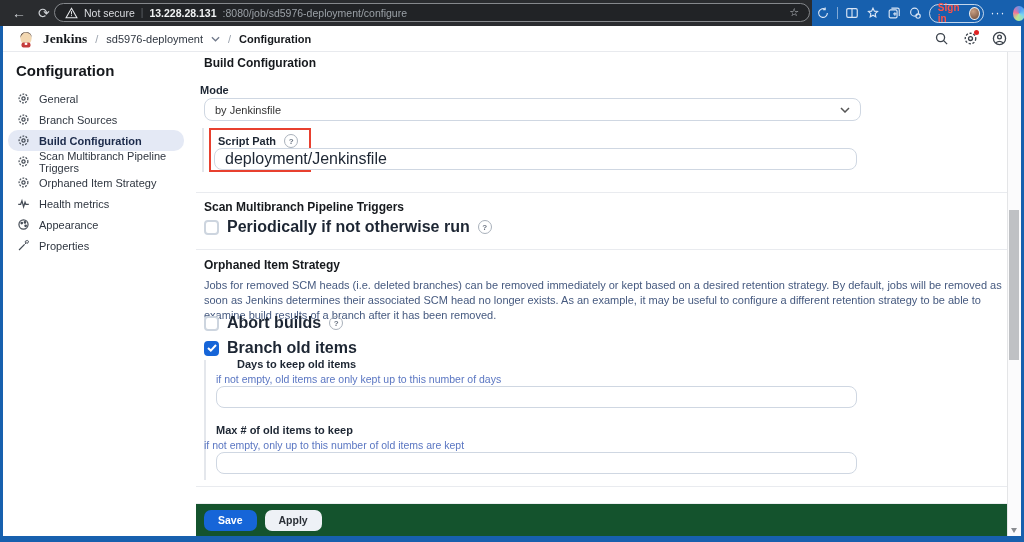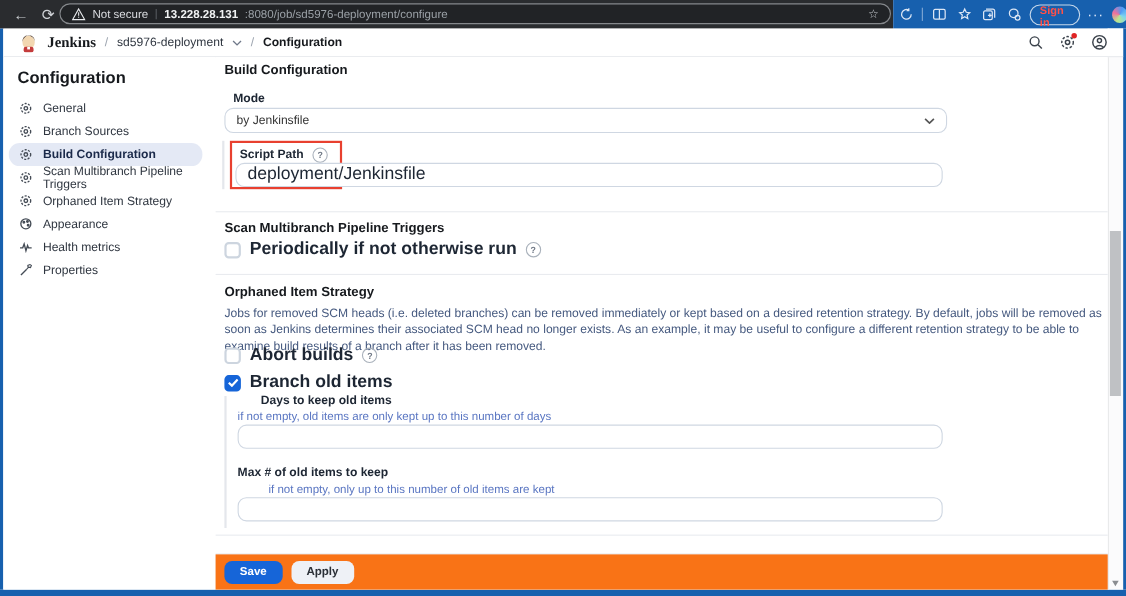--- a/index.html
+++ b/index.html
@@ -19,21 +19,21 @@
   .omni-sec{color:#dadce0;font-size:10.5px;white-space:nowrap;}
   .omni-div{color:#5f6368;font-size:10px;}
   .omni-host{color:#f1f3f4;font-size:10.5px;font-weight:700;white-space:nowrap;}
   .omni-rest{color:#9aa0a6;font-size:10.5px;white-space:nowrap;}
   .omni-star{margin-left:auto;color:#bdc1c6;font-size:11px;}
   .blue-ico{display:inline-flex;align-items:center;justify-content:center;width:16px;height:16px;}
   .blue-ico svg{stroke:#dbe6f5;fill:none;stroke-width:1.3;}
   .tb-right{left:812px;top:0;width:209px;height:26px;display:flex;align-items:center;gap:7px;padding-left:4px;}
   .tb-sep{width:1px;height:12px;background:rgba(219,230,245,.55);}
   .signin-pill{display:flex;align-items:center;gap:4px;height:17px;border:1px solid rgba(255,255,255,.75);
-               border-radius:10px;padding:0 3px 0 8px;flex-direction:column;}
+               border-radius:10px;padding:0 3px 0 8px;}
   .signin-txt{color:#ff5147;font-size:10px;font-weight:700;}
   .signin-avatar{width:13px;height:13px;border-radius:50%;background:radial-gradient(circle at 35% 30%,#caa083,#6b4a38);
                  border:1px solid #f0f0f0;box-sizing:border-box;}
   .dots{color:#e8f0fe;font-size:12px;letter-spacing:1px;}
   .copilot{width:15px;height:15px;border-radius:50%;
            background:conic-gradient(from 20deg,#4e9af5,#7bd4f0,#b8e98e,#f06f9c,#4e9af5);}
 
   
   .scrollbar{left:1007px;top:26px;width:14px;height:510px;background:#fbfbfc;border-left:1px solid #e4e5e7;box-sizing:border-box;}
   .sb-thumb{left:1009px;top:210px;width:10px;height:150px;background:#bfc1c4;}
@@ -76,21 +76,21 @@
   .indent{position:absolute;width:2px;background:#e4e7ec;}
   .redbox{position:absolute;left:13px;top:76px;width:102px;height:44px;border:2px solid #e8402f;box-sizing:border-box;}
   .helpq{display:inline-flex;width:12px;height:12px;border:1px solid #a9b1bb;border-radius:50%;color:#6b7482;
          font-size:8px;font-weight:700;align-items:center;justify-content:center;flex:none;cursor:pointer;}
   .cbrow{position:absolute;display:flex;align-items:center;gap:8px;justify-content:center;}
   .cbox{width:15px;height:15px;border:2px solid #cdd5df;border-radius:4px;box-sizing:border-box;background:#fff;cursor:pointer;flex:none;}
   .cbox.checked{background:#1665d8;border-color:#1665d8;display:flex;align-items:center;justify-content:center;}
   .cbox.checked svg{stroke:#fff;fill:none;stroke-width:2;}
   .cblabel{font-size:16px;font-weight:700;color:#1d2633;}
   .para{position:absolute;left:8px;top:226px;width:800px;font-size:11px;line-height:15px;color:#45597f;}
-  .footerbar{position:absolute;left:0;top:452px;width:811px;height:32px;background:#f97316;
+  .footerbar{position:absolute;left:0;top:452px;width:811px;height:32px;background:#14532d;
              box-shadow:0 -1px 0 #eceef1;display:flex;align-items:center;gap:8px;padding-left:8px;box-sizing:border-box;}
   .btn{height:21px;border:none;border-radius:7px;padding:0 14px;font-family:"Liberation Sans",sans-serif;
        font-size:10.5px;font-weight:600;cursor:pointer;}
   .btn-save{background:#1665d8;color:#fff;}
   .btn-apply{background:#eef1f6;color:#2a2f36;}
 </style>
 </head>
 <body>
 
 <div class="stage">
@@ -235,47 +235,47 @@
       </div>
       <div class="side-item">
         <svg width="13" height="13" viewBox="0 0 16 16">
             <circle cx="8" cy="8" r="5.4" stroke-dasharray="2.3 1.6"></circle>
             <circle cx="8" cy="8" r="2"></circle>
           </svg>
         <span>Orphaned Item Strategy</span>
       </div>
       <div class="side-item">
         <svg width="13" height="13" viewBox="0 0 16 16">
+            <path d="M1.5 9 h3 l1.6-4.4 2 7.6 1.8-5.8 1 2.6 h3.6"></path>
+          </svg>
+        <span>Health metrics</span>
+      </div>
+      <div class="side-item">
+        <svg width="13" height="13" viewBox="0 0 16 16">
             <circle cx="8" cy="8" r="5.6"></circle>
             <circle cx="5.8" cy="6.2" r="0.9" fill="#454c56"></circle>
             <circle cx="9.8" cy="5.4" r="0.9" fill="#454c56"></circle>
             <circle cx="10.6" cy="9.6" r="0.9" fill="#454c56"></circle>
           </svg>
         <span>Appearance</span>
       </div>
       <div class="side-item">
         <svg width="13" height="13" viewBox="0 0 16 16">
-            <path d="M1.5 9 h3 l1.6-4.4 2 7.6 1.8-5.8 1 2.6 h3.6"></path>
-          </svg>
-        <span>Health metrics</span>
-      </div>
-      <div class="side-item">
-        <svg width="13" height="13" viewBox="0 0 16 16">
             <path d="M2.5 13.5 L9 7"></path>
             <path d="M9 7 l2.2-2.2 2 .4 1-2.4 -1.6-1 -2.4 1 .2 2" stroke-width="1.2"></path>
           </svg>
         <span>Properties</span>
       </div>
     </div>
   </div>
 
   <div class="abs main">
 
     <div class="h-sec" style="left:8px;top:4px;">Build Configuration</div>
-    <div class="f-label" style="left:16px;top:32px;">Mode</div>
+    <div class="f-label" style="left:4px;top:32px;">Mode</div>
     <div class="selectbox" style="top:46px;">
       <span>by Jenkinsfile</span>
       <svg width="10" height="6" viewBox="0 0 10 6">
           <polyline points="1,1 5,5 9,1"></polyline>
         </svg>
     </div>
 
     <div class="indent" style="left:6px;top:76px;height:44px;"></div>
     <div class="redbox"></div>
     <div class="cbrow" style="left:22px;top:82px;">
@@ -313,21 +313,21 @@
       <span class="cblabel">Branch old items</span>
     </div>
 
     <div class="indent" style="left:8px;top:308px;height:120px;"></div>
 
     <div class="f-label" style="left:20px;top:306px;margin-left:21px;">Days to keep old items</div>
     <div class="helper" style="left:20px;top:321px;">if not empty, old items are only kept up to this number of days</div>
     <input class="tinput" style="left: 20px; top: 334px; width: 641px;" value="">
 
     <div class="f-label" style="left:20px;top:372px;">Max # of old items to keep</div>
-    <div class="helper" style="left:36px;top:387px;padding-left:12px;">if not empty, only up to this number of old items are kept</div>
+    <div class="helper" style="left:8px;top:387px;">if not empty, only up to this number of old items are kept</div>
     <input class="tinput" style="left: 20px; top: 400px; width: 641px;" value="">
 
     <div class="divider" style="top:434px;"></div>
 
     <div class="footerbar">
       <button class="btn btn-save">Save</button>
       <button class="btn btn-apply">Apply</button>
     </div>
   </div>
 

